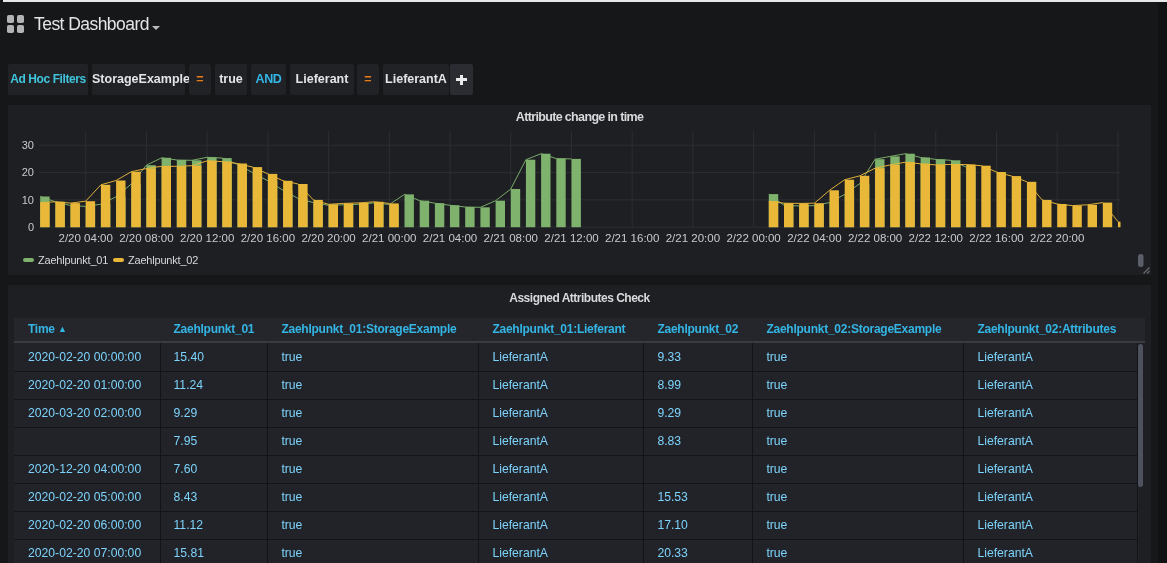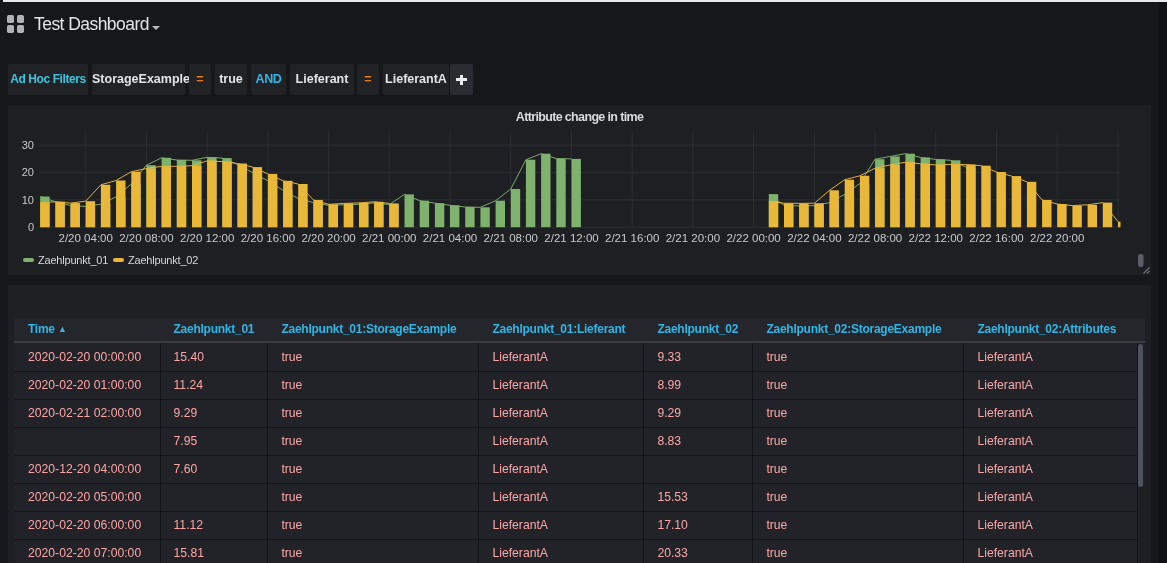--- a/index.html
+++ b/index.html
@@ -179,66 +179,68 @@
 <line x1="1143.5" y1="273.5" x2="1149.5" y2="267.5" stroke="#6a6c72" stroke-width="1.3"></line>
 <line x1="1147" y1="273.5" x2="1149.5" y2="271" stroke="#6a6c72" stroke-width="1.3"></line>
 </svg>
 <div style="position:absolute;left:23.4px;top:258px;width:10.5px;height:3.5px;background:#7eb26d;border-radius:2px"></div>
 <div style="position:absolute;left:38px;top:253.5px;color:#d8d9da;font-size:11px;letter-spacing:-0.2px">Zaehlpunkt_01</div>
 <div style="position:absolute;left:113px;top:258px;width:10.5px;height:3.5px;background:#eab839;border-radius:2px"></div>
 <div style="position:absolute;left:128px;top:253.5px;color:#d8d9da;font-size:11px;letter-spacing:-0.2px">Zaehlpunkt_02</div>
 
 <div class="panel" style="top:285px;height:278px;overflow:hidden">
   <div style="position:absolute;left:6px;top:33px;width:1125px;height:245px;background:#212328"></div>
+  <div style="position:absolute;left:0;top:6px;width:100%;text-align:center;color:#d8d9da;font-size:12px;font-weight:bold;letter-spacing:-0.5px">Assigned Attributes Check</div>
   <div style="position:absolute;left:6px;top:33px;width:1131px;height:23px;background:#25262b"></div>
   <div style="position:absolute;left:6px;top:56px;width:1131px;height:1.5px;background:#3a3b40"></div>
   <div style="position:absolute;left:0;top:33px;width:1143px;height:23px;color:#33b5e5;font-size:12px;font-weight:bold;letter-spacing:-0.25px">
       <div style="position:absolute;left:20px;top:0;line-height:23px;white-space:nowrap">Time <span style="font-size:9px;letter-spacing:0;position:relative;top:-1px">▲</span></div>
 <div style="position:absolute;left:165.5px;top:0;line-height:23px;white-space:nowrap">Zaehlpunkt_01</div>
 <div style="position:absolute;left:273.4px;top:0;line-height:23px;white-space:nowrap">Zaehlpunkt_01:StorageExample</div>
 <div style="position:absolute;left:484.4px;top:0;line-height:23px;white-space:nowrap">Zaehlpunkt_01:Lieferant</div>
 <div style="position:absolute;left:649.4px;top:0;line-height:23px;white-space:nowrap">Zaehlpunkt_02</div>
 <div style="position:absolute;left:758.4px;top:0;line-height:23px;white-space:nowrap">Zaehlpunkt_02:StorageExample</div>
 <div style="position:absolute;left:969.4px;top:0;line-height:23px;white-space:nowrap">Zaehlpunkt_02:Attributes</div>
     </div>
-  <div style="position:absolute;left:0;top:0;width:1143px;height:278px;color:#fca5a5;font-size:12.2px">
+  <div style="position:absolute;left:0;top:0;width:1143px;height:278px;color:#7dd3fc;font-size:12.2px">
       <div style="position:absolute;left:20px;top:58px;width:200px;line-height:28px;white-space:nowrap">2020-02-20 00:00:00</div>
 <div style="position:absolute;left:165.5px;top:58px;width:200px;line-height:28px;white-space:nowrap">15.40</div>
 <div style="position:absolute;left:273.4px;top:58px;width:200px;line-height:28px;white-space:nowrap">true</div>
 <div style="position:absolute;left:484.4px;top:58px;width:200px;line-height:28px;white-space:nowrap">LieferantA</div>
 <div style="position:absolute;left:649.4px;top:58px;width:200px;line-height:28px;white-space:nowrap">9.33</div>
 <div style="position:absolute;left:758.4px;top:58px;width:200px;line-height:28px;white-space:nowrap">true</div>
 <div style="position:absolute;left:969.4px;top:58px;width:200px;line-height:28px;white-space:nowrap">LieferantA</div>
 <div style="position:absolute;left:20px;top:86px;width:200px;line-height:28px;white-space:nowrap">2020-02-20 01:00:00</div>
 <div style="position:absolute;left:165.5px;top:86px;width:200px;line-height:28px;white-space:nowrap">11.24</div>
 <div style="position:absolute;left:273.4px;top:86px;width:200px;line-height:28px;white-space:nowrap">true</div>
 <div style="position:absolute;left:484.4px;top:86px;width:200px;line-height:28px;white-space:nowrap">LieferantA</div>
 <div style="position:absolute;left:649.4px;top:86px;width:200px;line-height:28px;white-space:nowrap">8.99</div>
 <div style="position:absolute;left:758.4px;top:86px;width:200px;line-height:28px;white-space:nowrap">true</div>
 <div style="position:absolute;left:969.4px;top:86px;width:200px;line-height:28px;white-space:nowrap">LieferantA</div>
-<div style="position:absolute;left:20px;top:114px;width:200px;line-height:28px;white-space:nowrap">2020-02-21 02:00:00</div>
+<div style="position:absolute;left:20px;top:114px;width:200px;line-height:28px;white-space:nowrap">2020-03-20 02:00:00</div>
 <div style="position:absolute;left:165.5px;top:114px;width:200px;line-height:28px;white-space:nowrap">9.29</div>
 <div style="position:absolute;left:273.4px;top:114px;width:200px;line-height:28px;white-space:nowrap">true</div>
 <div style="position:absolute;left:484.4px;top:114px;width:200px;line-height:28px;white-space:nowrap">LieferantA</div>
 <div style="position:absolute;left:649.4px;top:114px;width:200px;line-height:28px;white-space:nowrap">9.29</div>
 <div style="position:absolute;left:758.4px;top:114px;width:200px;line-height:28px;white-space:nowrap">true</div>
 <div style="position:absolute;left:969.4px;top:114px;width:200px;line-height:28px;white-space:nowrap">LieferantA</div>
 <div style="position:absolute;left:165.5px;top:142px;width:200px;line-height:28px;white-space:nowrap">7.95</div>
 <div style="position:absolute;left:273.4px;top:142px;width:200px;line-height:28px;white-space:nowrap">true</div>
 <div style="position:absolute;left:484.4px;top:142px;width:200px;line-height:28px;white-space:nowrap">LieferantA</div>
 <div style="position:absolute;left:649.4px;top:142px;width:200px;line-height:28px;white-space:nowrap">8.83</div>
 <div style="position:absolute;left:758.4px;top:142px;width:200px;line-height:28px;white-space:nowrap">true</div>
 <div style="position:absolute;left:969.4px;top:142px;width:200px;line-height:28px;white-space:nowrap">LieferantA</div>
 <div style="position:absolute;left:20px;top:170px;width:200px;line-height:28px;white-space:nowrap">2020-12-20 04:00:00</div>
 <div style="position:absolute;left:165.5px;top:170px;width:200px;line-height:28px;white-space:nowrap">7.60</div>
 <div style="position:absolute;left:273.4px;top:170px;width:200px;line-height:28px;white-space:nowrap">true</div>
 <div style="position:absolute;left:484.4px;top:170px;width:200px;line-height:28px;white-space:nowrap">LieferantA</div>
 <div style="position:absolute;left:758.4px;top:170px;width:200px;line-height:28px;white-space:nowrap">true</div>
 <div style="position:absolute;left:969.4px;top:170px;width:200px;line-height:28px;white-space:nowrap">LieferantA</div>
 <div style="position:absolute;left:20px;top:198px;width:200px;line-height:28px;white-space:nowrap">2020-02-20 05:00:00</div>
+<div style="position:absolute;left:165.5px;top:198px;width:200px;line-height:28px;white-space:nowrap">8.43</div>
 <div style="position:absolute;left:273.4px;top:198px;width:200px;line-height:28px;white-space:nowrap">true</div>
 <div style="position:absolute;left:484.4px;top:198px;width:200px;line-height:28px;white-space:nowrap">LieferantA</div>
 <div style="position:absolute;left:649.4px;top:198px;width:200px;line-height:28px;white-space:nowrap">15.53</div>
 <div style="position:absolute;left:758.4px;top:198px;width:200px;line-height:28px;white-space:nowrap">true</div>
 <div style="position:absolute;left:969.4px;top:198px;width:200px;line-height:28px;white-space:nowrap">LieferantA</div>
 <div style="position:absolute;left:20px;top:226px;width:200px;line-height:28px;white-space:nowrap">2020-02-20 06:00:00</div>
 <div style="position:absolute;left:165.5px;top:226px;width:200px;line-height:28px;white-space:nowrap">11.12</div>
 <div style="position:absolute;left:273.4px;top:226px;width:200px;line-height:28px;white-space:nowrap">true</div>
 <div style="position:absolute;left:484.4px;top:226px;width:200px;line-height:28px;white-space:nowrap">LieferantA</div>
 <div style="position:absolute;left:649.4px;top:226px;width:200px;line-height:28px;white-space:nowrap">17.10</div>

